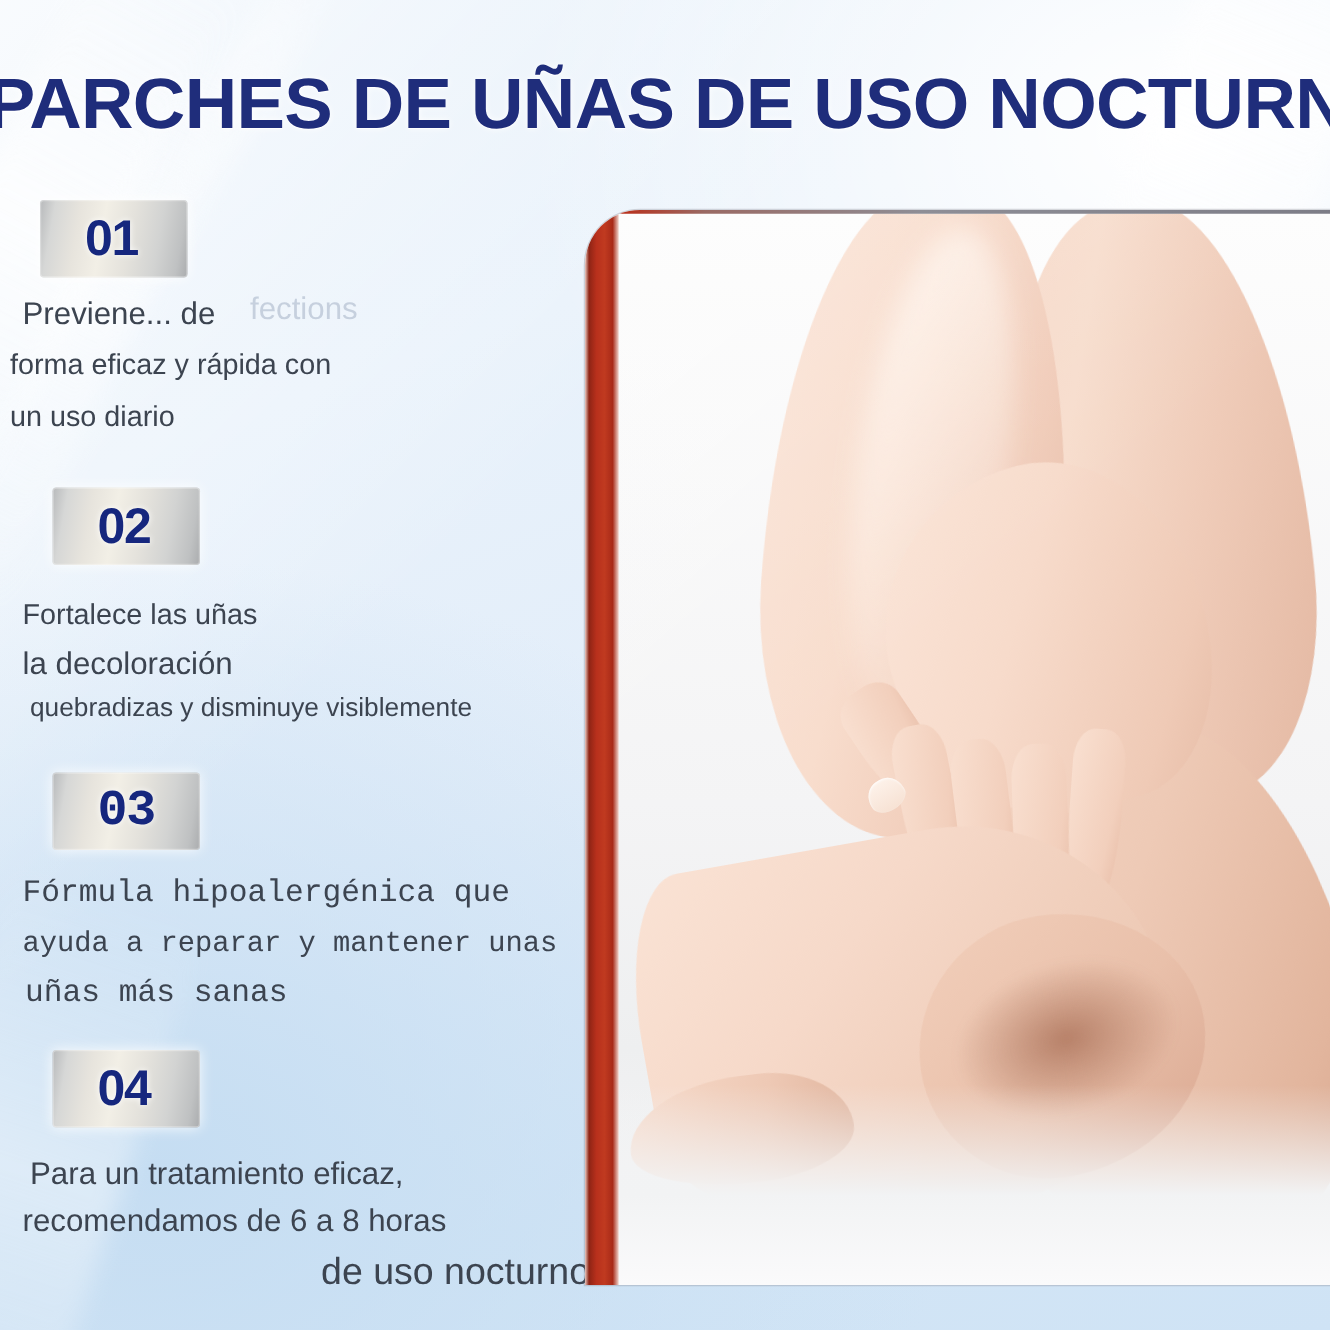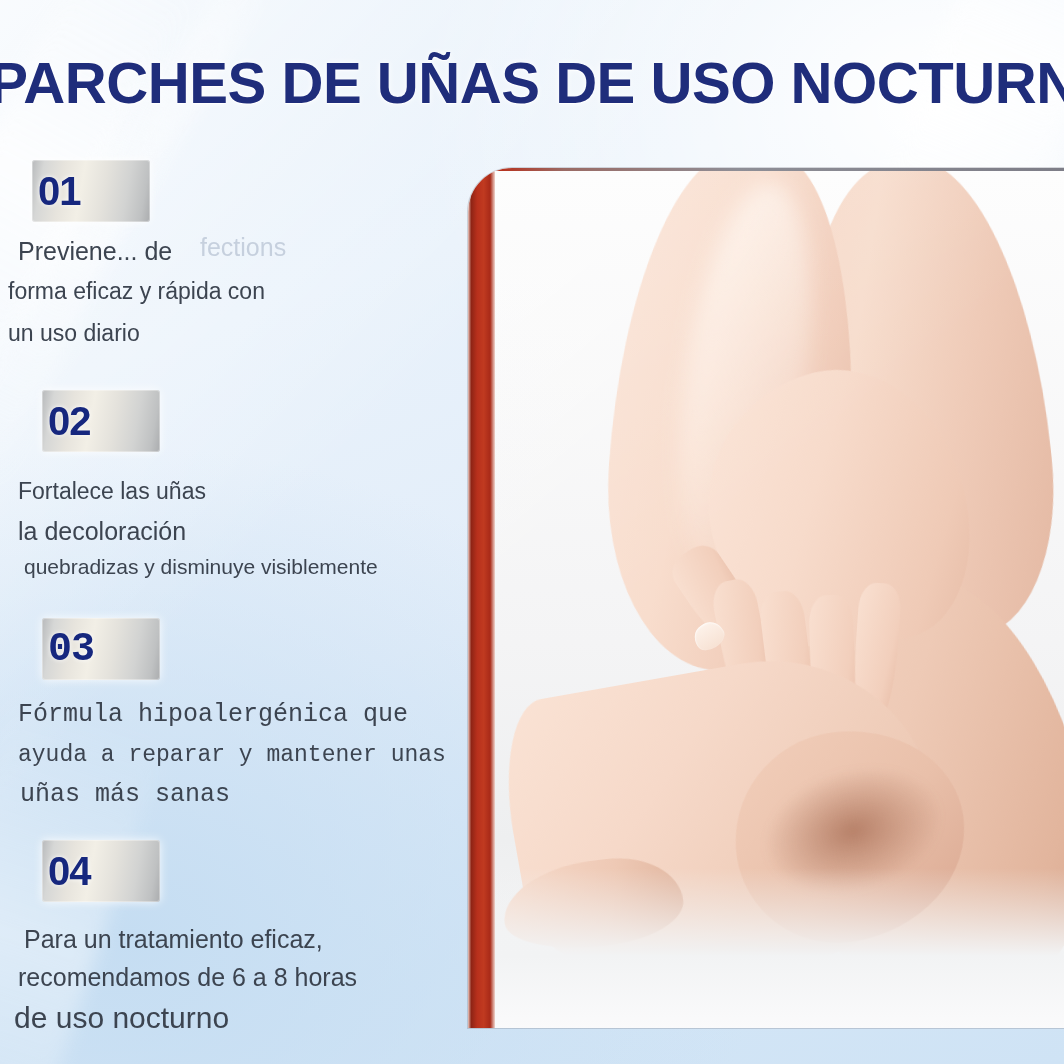--- a/index.html
+++ b/index.html
@@ -75,21 +75,21 @@
         #f2efe6 42%,
         #e4e2dc 60%,
         #d2d3d2 78%,
         #bfc1c2 92%,
         #aaacae 100%);
     box-shadow: 0 0 10px rgba(255,255,255,0.85), inset 0 0 0 1px rgba(255,255,255,0.35);
     display: flex;
     align-items: center;
   }
   .badge-num {
-    margin-left: 6px;
+    margin-left: 36px;
     font-size: 40px;
     font-weight: 700;
     color: #16277e;
     letter-spacing: -1px;
     text-shadow: 0 0 5px rgba(255,255,255,0.9);
   }
 
   .lines { margin-top: 10px; }
   .line { color: #3c4450; white-space: nowrap; }
 
@@ -311,21 +311,21 @@
       </div>
     </div>
 
     <div class="feature" style="margin-left:42px; margin-top:26px;">
       <div class="badge">
         <span class="badge-num">04</span>
       </div>
       <div class="lines" style="margin-left:-24px; margin-top:18px;">
         <div class="line s-md" style="margin-left:6px;">Para un tratamiento eficaz,</div>
         <div class="line s-md">recomendamos de 6 a 8 horas</div>
-        <div class="line s-xl" style="margin-left:-4px;">de uso nocturno</div>
+        <div class="line s-xl" style="margin-left:-4px;text-align:right;">de uso nocturno</div>
       </div>
     </div>
 
   </div>
 
   <div class="photo-frame">
     <div class="photo">
       <div class="skin leg-right"></div>
       <div class="skin leg-left"></div>
       <div class="skin calf-highlight"></div>

